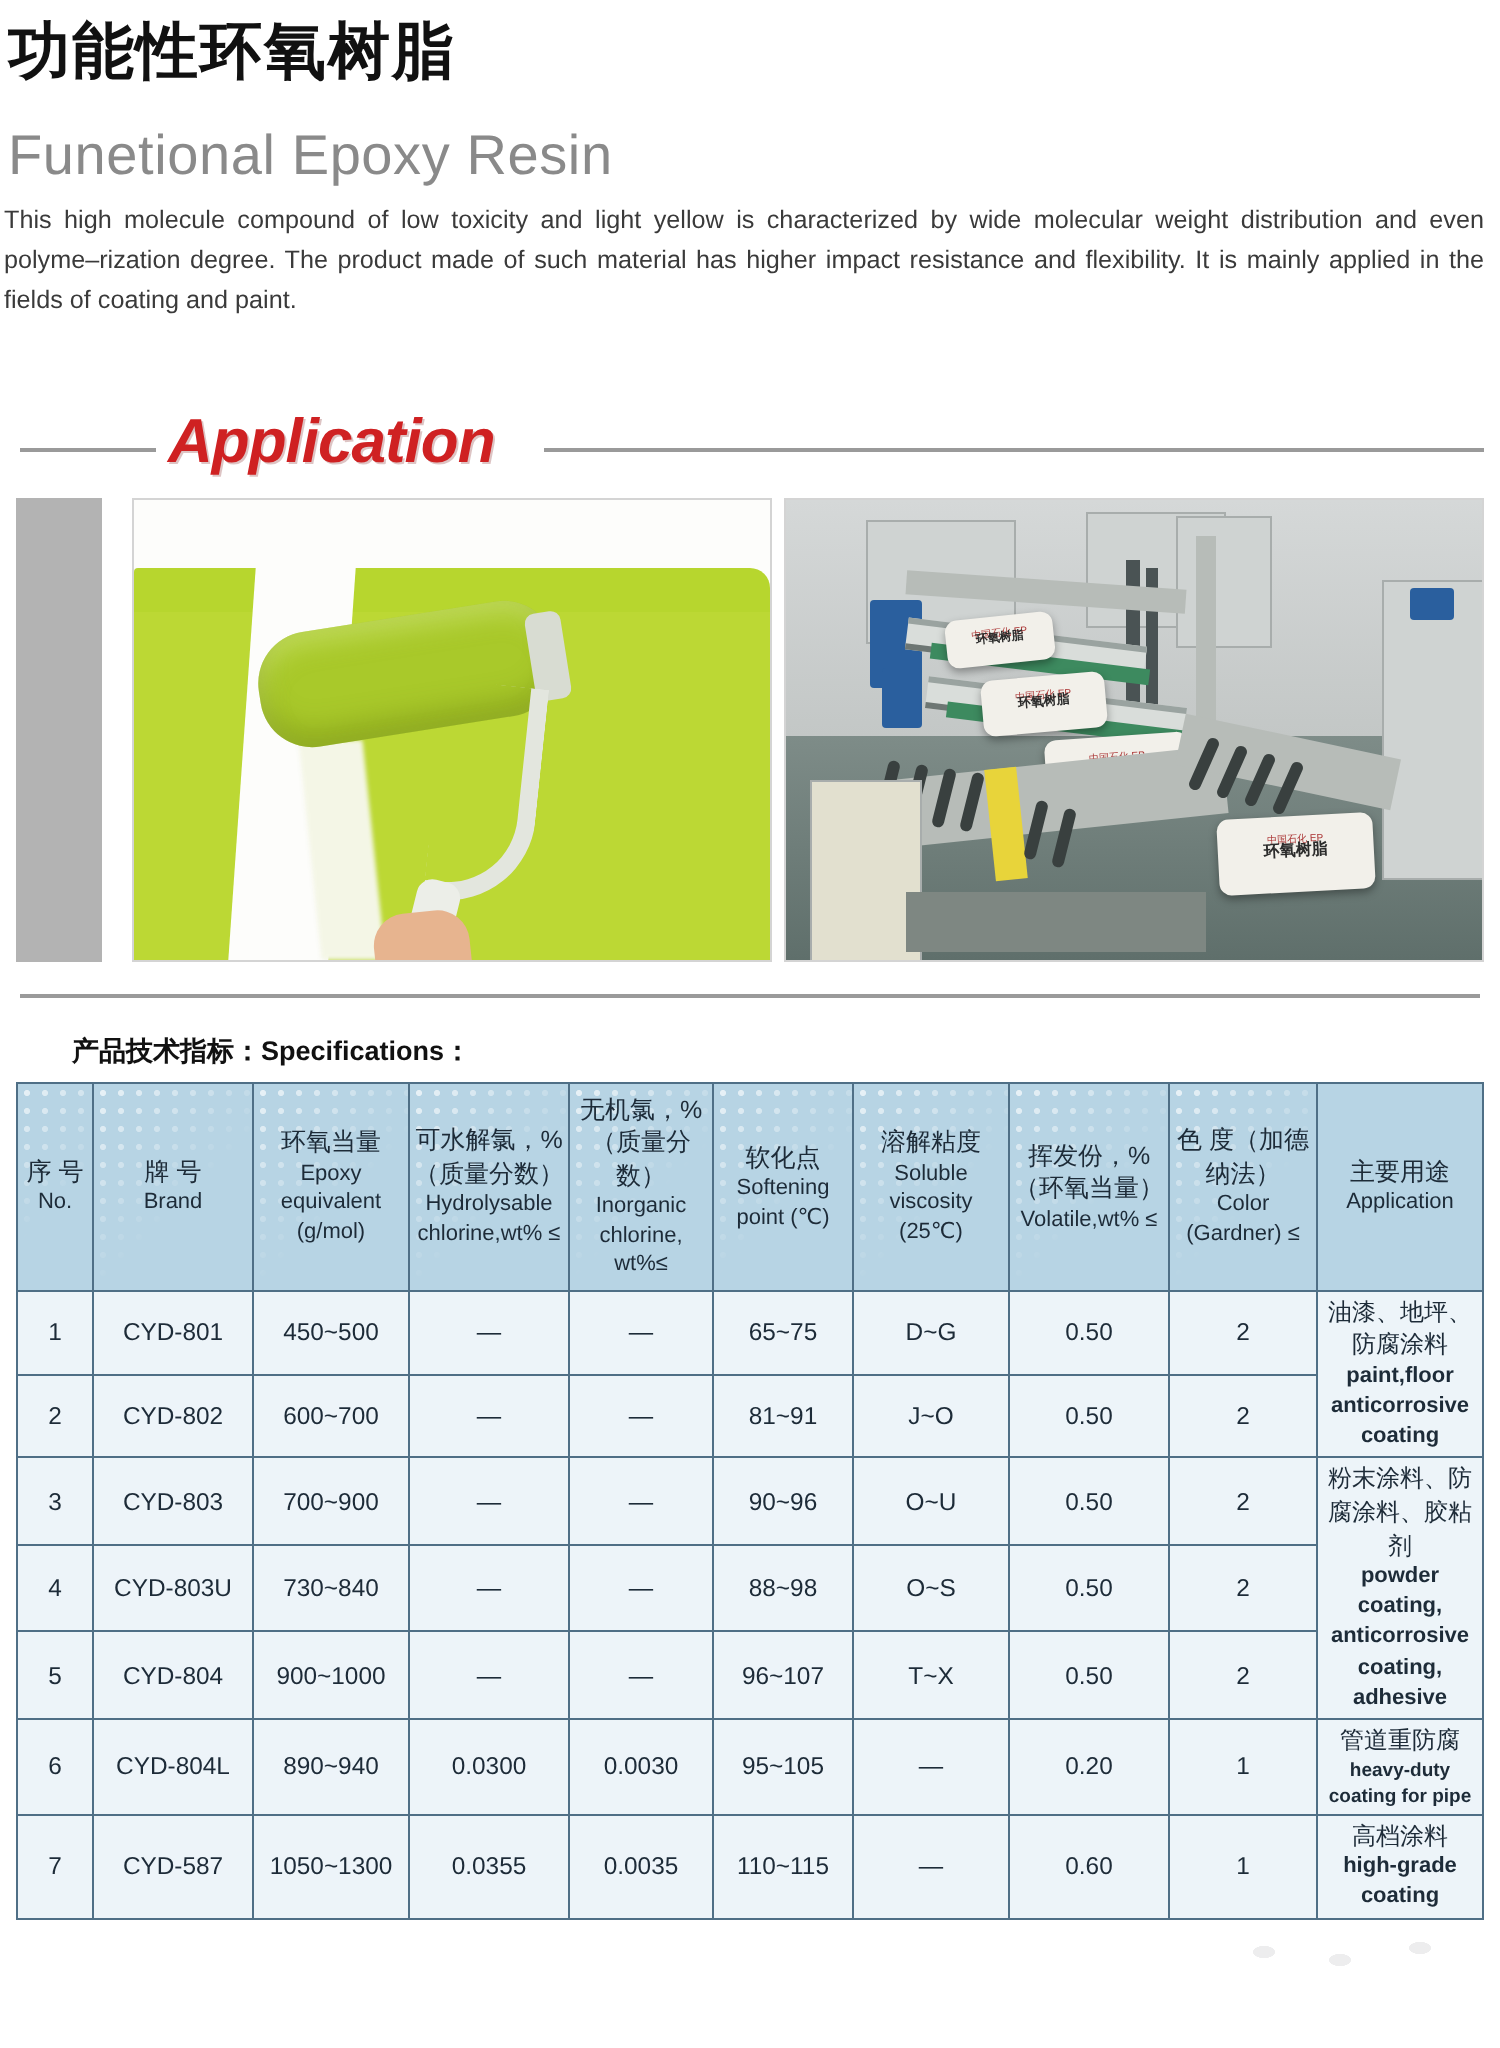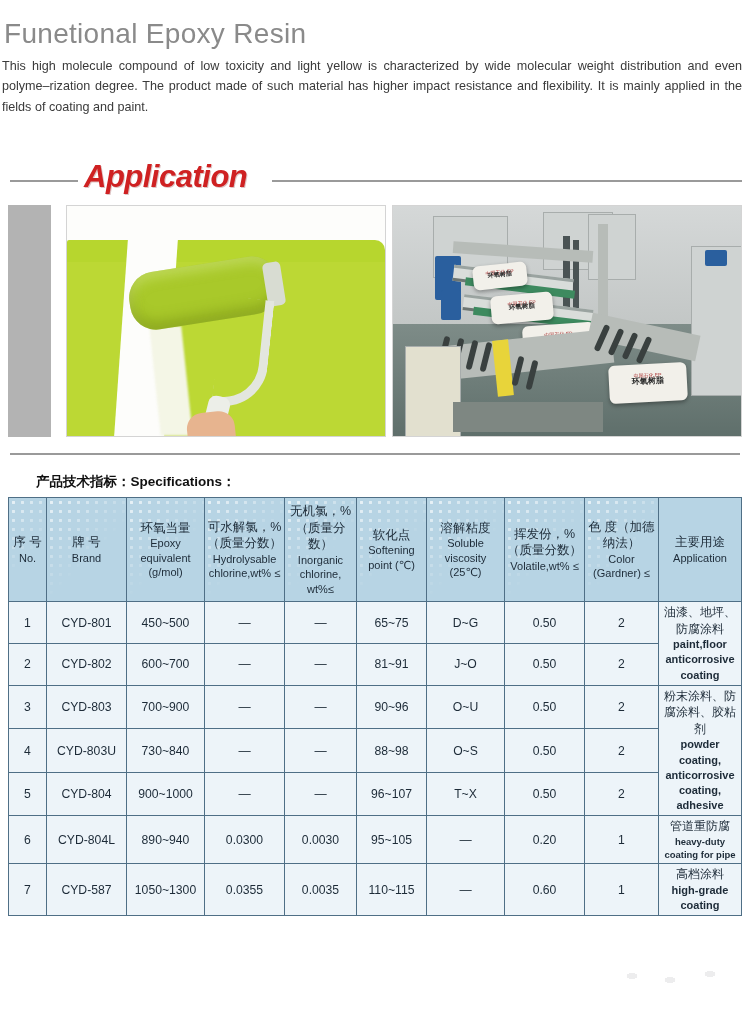--- a/index.html
+++ b/index.html
@@ -269,20 +269,21 @@
                       radial-gradient(ellipse 9px 5px at 52px 18px, #556 60%, transparent 62%),
                       radial-gradient(ellipse 9px 5px at 92px 12px, #556 60%, transparent 62%);
     pointer-events: none;
   }
 </style>
 </head>
 <body>
 
 <div class="page">
 
+  <div class="cn-title">功能性环氧树脂</div>
 
   <div class="en-title">Funetional Epoxy Resin</div>
   <div class="en-body">This high molecule compound of low toxicity and light yellow is characterized by wide molecular weight distribution and even polyme–rization degree.  The product made of such material has higher impact resistance and flexibility.  It is mainly applied in the fields of coating and paint.</div>
 
   <div class="app-banner">
     <div class="app-rule-left"></div>
     <div class="app-word">Application</div>
     <div class="app-rule-right"></div>
   </div>
 
@@ -417,21 +418,21 @@
         <th style="width:78px">
           <div class="hdr-dots"></div>
           <div class="hdr-inner">
             <div class="hdr-cn">溶解粘度</div>
             <div class="hdr-en">Soluble viscosity (25℃)</div>
           </div>
         </th>
         <th style="width:80px">
           <div class="hdr-dots"></div>
           <div class="hdr-inner">
-            <div class="hdr-cn">挥发份，%（质量分数）</div>
+            <div class="hdr-cn">挥发份，%（环氧当量）</div>
             <div class="hdr-en">Volatile,wt% ≤</div>
           </div>
         </th>
         <th style="width:74px">
           <div class="hdr-dots"></div>
           <div class="hdr-inner">
             <div class="hdr-cn">色 度（加德纳法）</div>
             <div class="hdr-en">Color (Gardner) ≤</div>
           </div>
         </th>

